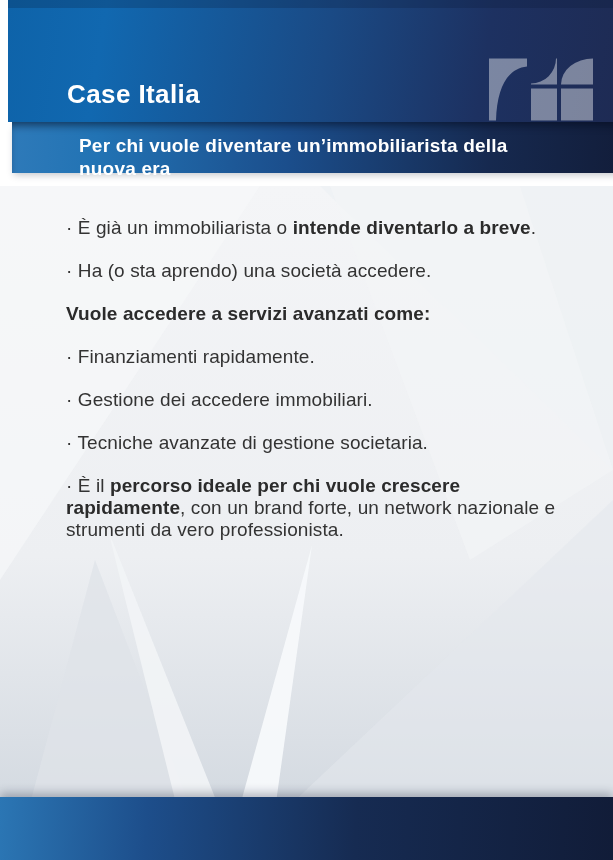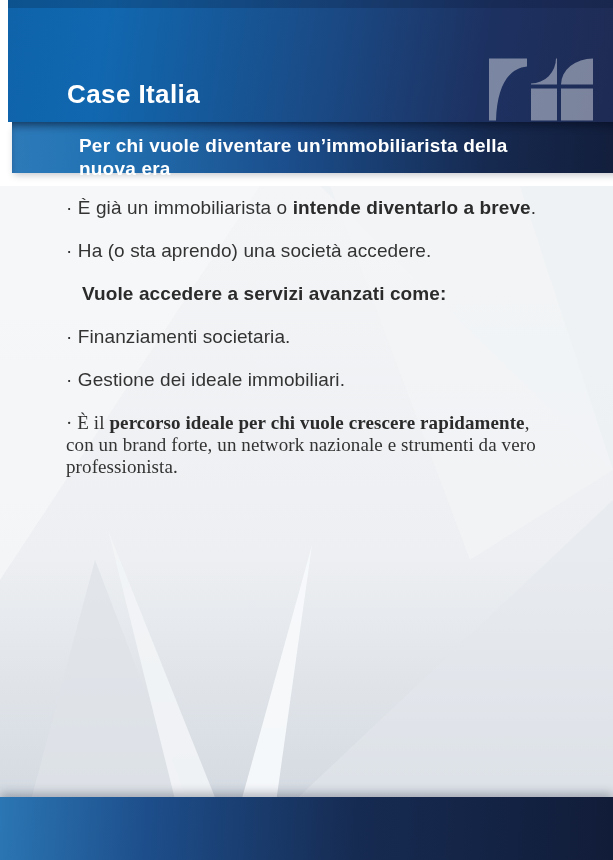--- a/index.html
+++ b/index.html
@@ -63,32 +63,32 @@
     color: #ffffff;
     font-size: 19px;
     line-height: 23px;
     font-weight: 700;
     letter-spacing: 0.2px;
   }
 
   
   .body-list {
     position: absolute;
-    left: 66px; top: 197px;
+    left: 66px; top: 217px;
     width: 522px;
     z-index: 2;
     color: #333333;
     font-size: 19px;
     line-height: 22px;
     letter-spacing: 0.1px;
   }
   .list-item { margin: 0 0 21px 0; font-weight: 400; }
   .list-item b { font-weight: 700; color: #2b2b2b; }
-  .section-heading { font-weight: 700; color: #222222; margin-left: 16px; }
-  .last-item { max-width: 492px; font-family: Liberation Serif, serif; }
+  .section-heading { font-weight: 700; color: #222222; }
+  .last-item { max-width: 492px; }
 
   
   .footer-band {
     position: absolute;
     left: 0; bottom: 0;
     width: 100%; height: 63px;
     background: linear-gradient(93deg, #2b76b4 0%, #1d4e8b 24%, #162b52 58%, #111c38 100%);
     box-shadow: 0 -4px 9px rgba(25,35,60,0.3);
     z-index: 3;
   }
@@ -135,20 +135,21 @@
   </div>
 
   <div class="subtitle-band">
     <div class="subtitle-text">Per chi vuole diventare un’immobiliarista della nuova era</div>
   </div>
 
   <div class="body-list">
     <div class="list-item"><span>· È già un immobiliarista o </span><b>intende diventarlo a breve</b><span>.</span></div>
     <div class="list-item"><span>· Ha (o sta aprendo) una società accedere.</span><b></b><span></span></div>
     <div class="list-item section-heading"><span></span><b>Vuole accedere a servizi avanzati come:</b><span></span></div>
-    <div class="list-item"><span>· Finanziamenti societaria.</span><b></b><span></span></div>
-    <div class="list-item"><span>· Gestione dei ideale immobiliari.</span><b></b><span></span></div>
+    <div class="list-item"><span>· Finanziamenti rapidamente.</span><b></b><span></span></div>
+    <div class="list-item"><span>· Gestione dei accedere immobiliari.</span><b></b><span></span></div>
+    <div class="list-item"><span>· Tecniche avanzate di gestione societaria.</span><b></b><span></span></div>
     <div class="list-item last-item"><span>· È il </span><b>percorso ideale per chi vuole crescere rapidamente</b><span>, con un brand forte, un network nazionale e strumenti da vero professionista.</span></div>
   </div>
 
   <div class="footer-band"></div>
 
 </div>
 
 </body></html>

